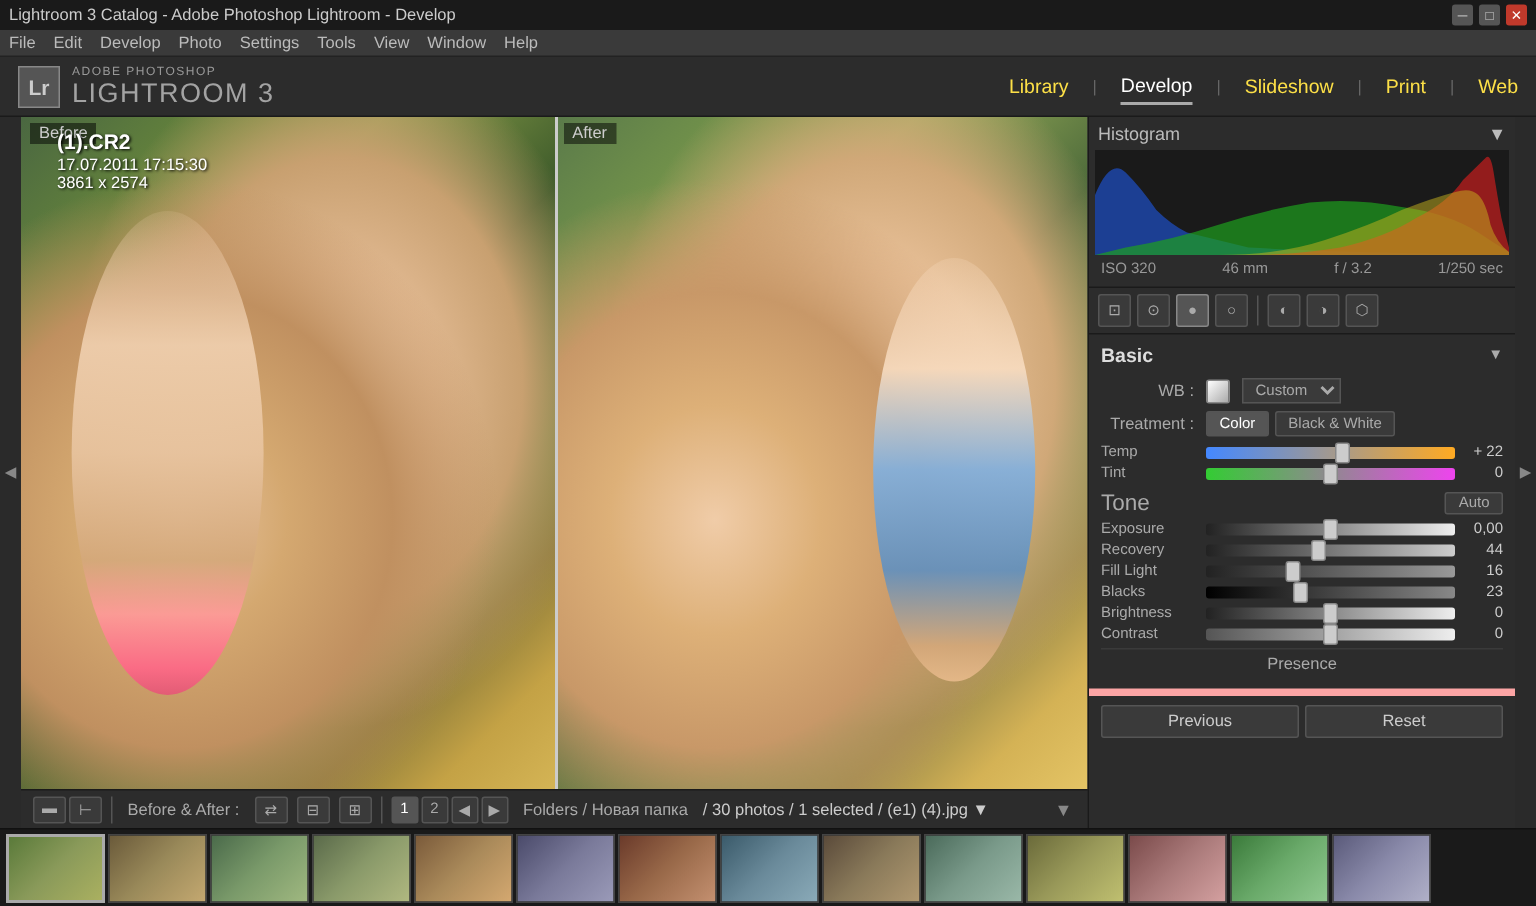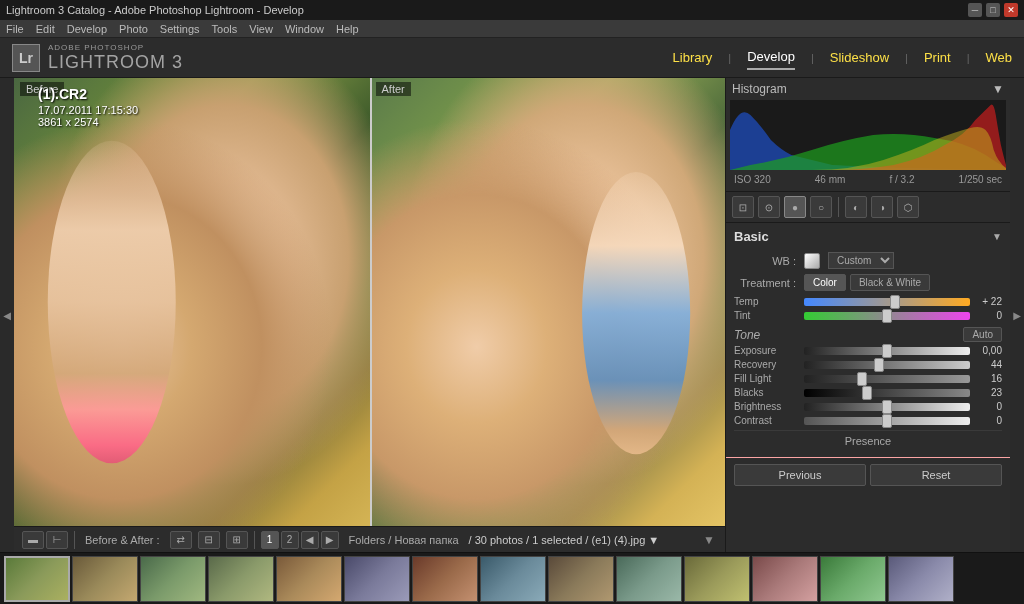--- a/index.html
+++ b/index.html
@@ -107,28 +107,28 @@
     .slider-track.recovery { background: linear-gradient(to right, #222, #ccc); }
     .slider-track.fill { background: linear-gradient(to right, #222, #999); }
     .slider-track.blacks { background: linear-gradient(to right, #000, #888); }
     .slider-track.brightness { background: linear-gradient(to right, #222, #eee); }
     .slider-track.contrast { background: linear-gradient(to right, #555, #eee); }
     .slider-thumb { position: absolute; width: 10px; height: 14px; background: #ccc; border: 1px solid #888; border-radius: 2px; top: -3px; transform: translateX(-50%); cursor: grab; }
     .slider-value { width: 32px; font-size: 10px; color: #ccc; text-align: right; padding-left: 4px; flex-shrink: 0; }
 
     
     .section-header-row { display: flex; align-items: center; justify-content: space-between; margin: 6px 0 3px 0; padding: 0 0px; }
-    .section-label-sm { font-size: 12px; color: #aaa; font-style: italic; }
+    .section-label-sm { font-size: 15px; color: #aaa; }
     .btn-auto { padding: 1px 8px; font-size: 10px; background: #3a3a3a; border: 1px solid #555; color: #aaa; cursor: pointer; border-radius: 2px; }
 
     
     #presence-row { text-align: center; padding: 4px; font-size: 11px; color: #aaa; border-top: 1px solid #3a3a3a; margin-top: 4px; }
 
     
-    #panel-bottom-btns { display: flex; gap: 4px; padding: 6px 8px; border-top: 1px solid #fca5a5; }
+    #panel-bottom-btns { display: flex; gap: 4px; padding: 6px 8px; border-top: 5px solid #fca5a5; }
     .panel-btn { flex: 1; padding: 4px; font-size: 11px; background: #3a3a3a; border: 1px solid #555; color: #ccc; cursor: pointer; text-align: center; border-radius: 2px; }
 
     
     #right-toggle { width: 14px; background: #2a2a2a; display: flex; align-items: center; justify-content: center; cursor: pointer; }
     #right-toggle span { color: #888; font-size: 10px; }
 
     
     #bottom-toolbar { height: 26px; background: #2c2c2c; border-top: 1px solid #1a1a1a; display: flex; align-items: center; padding: 0 8px; gap: 6px; }
     .toolbar-btn-sm { width: 22px; height: 18px; background: #3a3a3a; border: 1px solid #555; display: flex; align-items: center; justify-content: center; font-size: 10px; color: #aaa; cursor: pointer; border-radius: 2px; }
     #before-after-label { font-size: 11px; color: #aaa; margin: 0 4px; }

